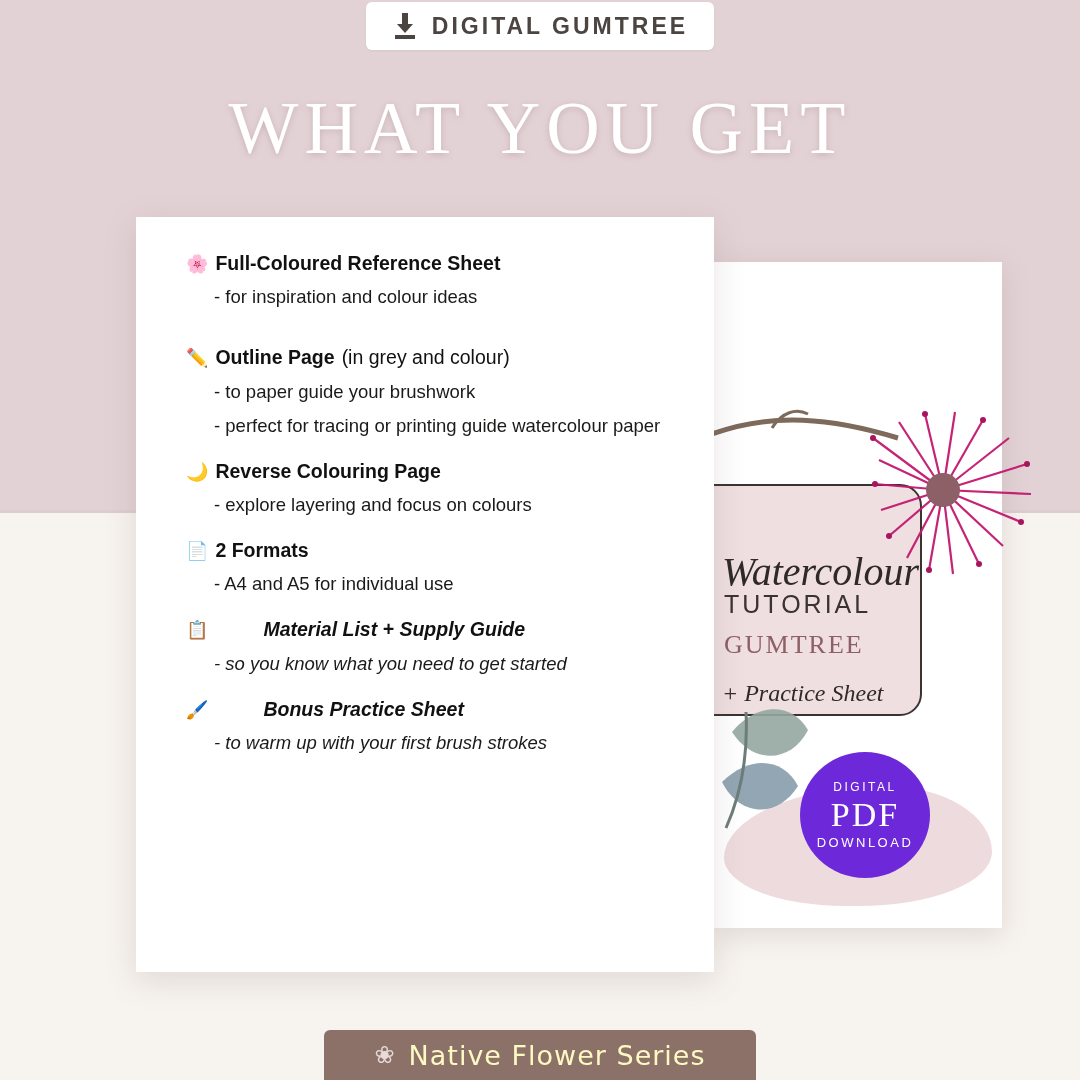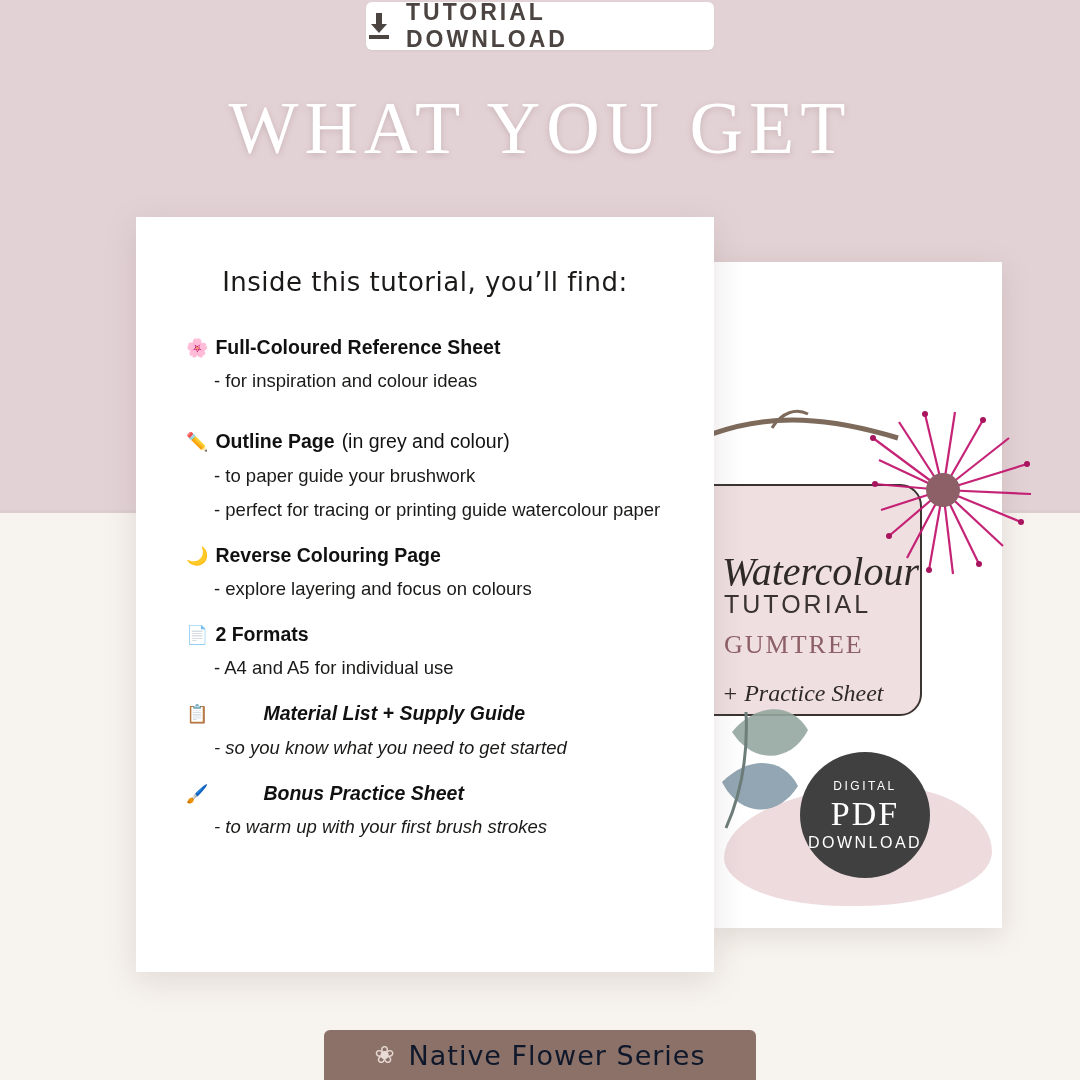--- a/index.html
+++ b/index.html
@@ -99,33 +99,33 @@
   .panel-sub3 {
     position: absolute; left: 722px; top: 680px; width: 250px;
     font-family: "Liberation Serif", serif;
     font-size: 24px; color: #2f2a28;
     white-space: nowrap;
     font-style: italic;
   }
   .pdf-stamp {
     position: absolute; left: 800px; top: 752px; width: 130px; height: 126px;
     border-radius: 50%;
-    background: #404040;
+    background: #6d28d9;
     display: flex; flex-direction: column; align-items: center; justify-content: center;
     color: #ffffff;
   }
   .pdf-stamp .small-top {
     font-size: 12px; letter-spacing: 2.5px; margin-bottom: 2px;
   }
   .pdf-stamp .big {
     font-family: "Liberation Serif", serif;
     font-size: 34px; letter-spacing: 2px; color: #ffffff;
   }
   .pdf-stamp .small-bot {
-    font-size: 16px; letter-spacing: 2.5px; margin-top: 1px;
+    font-size: 13px; letter-spacing: 2.5px; margin-top: 1px;
   }
 
   
   .list-card {
     position: absolute; left: 136px; top: 217px; width: 578px; height: 755px;
     background: #ffffff;
     box-shadow: 0 8px 30px rgba(120,100,100,0.18);
     padding: 34px 30px 20px 30px;
   }
   .list-title {
@@ -156,42 +156,42 @@
 
   
   .ribbon {
     position: absolute; left: 324px; top: 1030px; width: 432px; height: 50px;
     background: #8b7168;
     border-radius: 6px 6px 0 0;
     display: flex; align-items: center; justify-content: center; gap: 14px;
   }
   .ribbon .label {
     font-family: "DejaVu Sans", sans-serif;
-    font-size: 27px; color: #0f172a; letter-spacing: 1px;
+    font-size: 27px; color: #fef9c3; letter-spacing: 1px;
   }
   .flower-icon { font-size: 24px; color: #e9dcd6; }
 </style>
 </head>
 <body>
 
 <div class="bg-top">
   <div class="bg-top-inner"></div>
 </div>
 <div class="bg-bottom"></div>
 <div class="bg-divider"></div>
 
 <div class="badge-download">
   <span class="dl-icon">
     <svg width="26" height="28" viewBox="0 0 26 28">
       <rect x="10" y="1" width="6" height="13" fill="#4b4441"></rect>
       <polygon points="5,12 21,12 13,21" fill="#4b4441"></polygon>
       <rect x="3" y="23" width="20" height="4" fill="#4b4441"></rect>
     </svg>
   </span>
-  <span class="label">TUTORIAL DOWNLOAD</span>
+  <span class="label">DIGITAL GUMTREE</span>
 </div>
 
 <div class="heading">WHAT YOU GET</div>
 
 <div class="preview-card">
   <div class="preview-inner">
     <div class="wash"></div>
     <div class="panel"></div>
 
     <svg width="290" height="666" viewBox="0 0 290 666" style="position:absolute;left:0;top:0">
@@ -245,21 +245,20 @@
 <div class="panel-sub2">GUMTREE</div>
 <div class="panel-sub3">+ Practice Sheet</div>
 
 <div class="pdf-stamp">
   <div class="small-top">DIGITAL</div>
   <div class="big">PDF</div>
   <div class="small-bot">DOWNLOAD</div>
 </div>
 
 <div class="list-card">
-  <div class="list-title">Inside this tutorial, you’ll find:</div>
 
   <div class="item">
     <div class="item-head">
       <span class="emoji">🌸</span>
       <span class="strong">Full-Coloured Reference Sheet</span>
     </div>
     <div class="sub">- for inspiration and colour ideas</div>
   </div>
 
   <div class="item">

